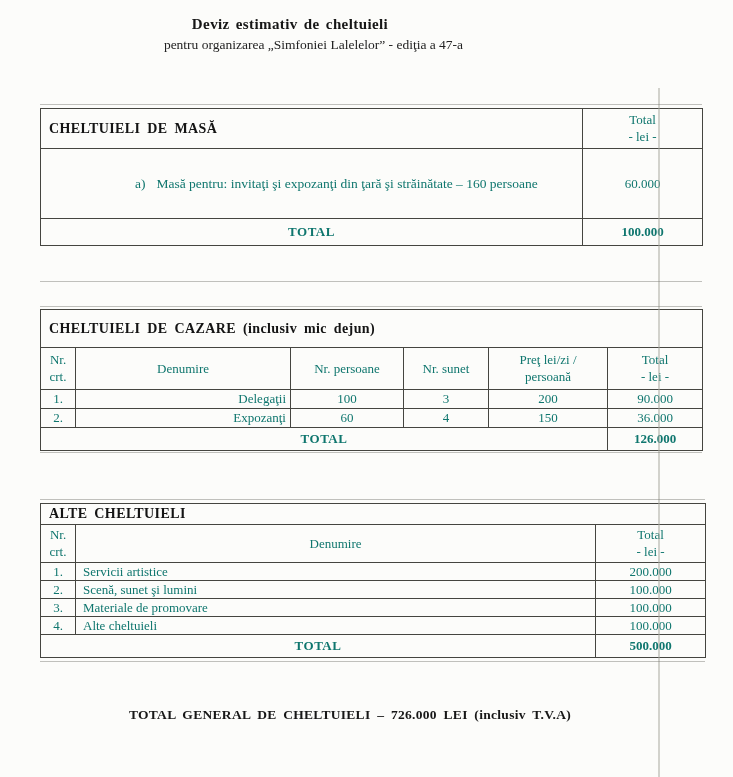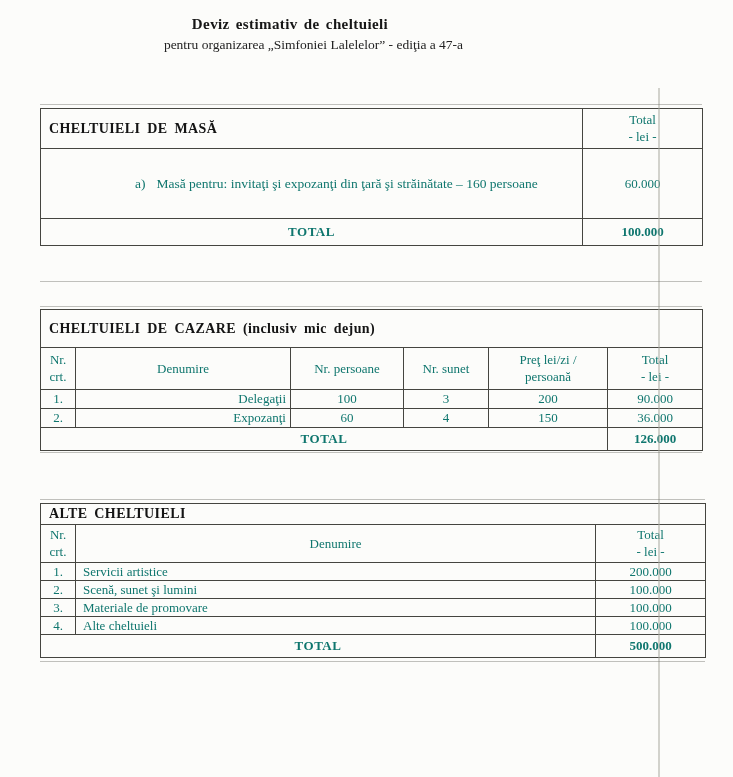--- a/index.html
+++ b/index.html
@@ -208,20 +208,21 @@
       <td class="name">Alte cheltuieli</td>
       <td class="c">100.000</td>
     </tr>
     <tr class="row-total">
       <td colspan="2" class="c bold" style="letter-spacing:0.5px;">TOTAL</td>
       <td class="c bold">500.000</td>
     </tr>
   </tbody>
     </table>
 
+  <div class="grand-total">TOTAL GENERAL DE CHELTUIELI – 726.000 LEI (inclusiv T.V.A)</div>
 
   <div class="scan-vline"></div>
   <div class="ghost-line g1"></div>
   <div class="ghost-line g2"></div>
   <div class="ghost-line g3"></div>
   <div class="ghost-line g4"></div>
   <div class="ghost-line g5"></div>
   <div class="ghost-line g6"></div>
 
 </div>

